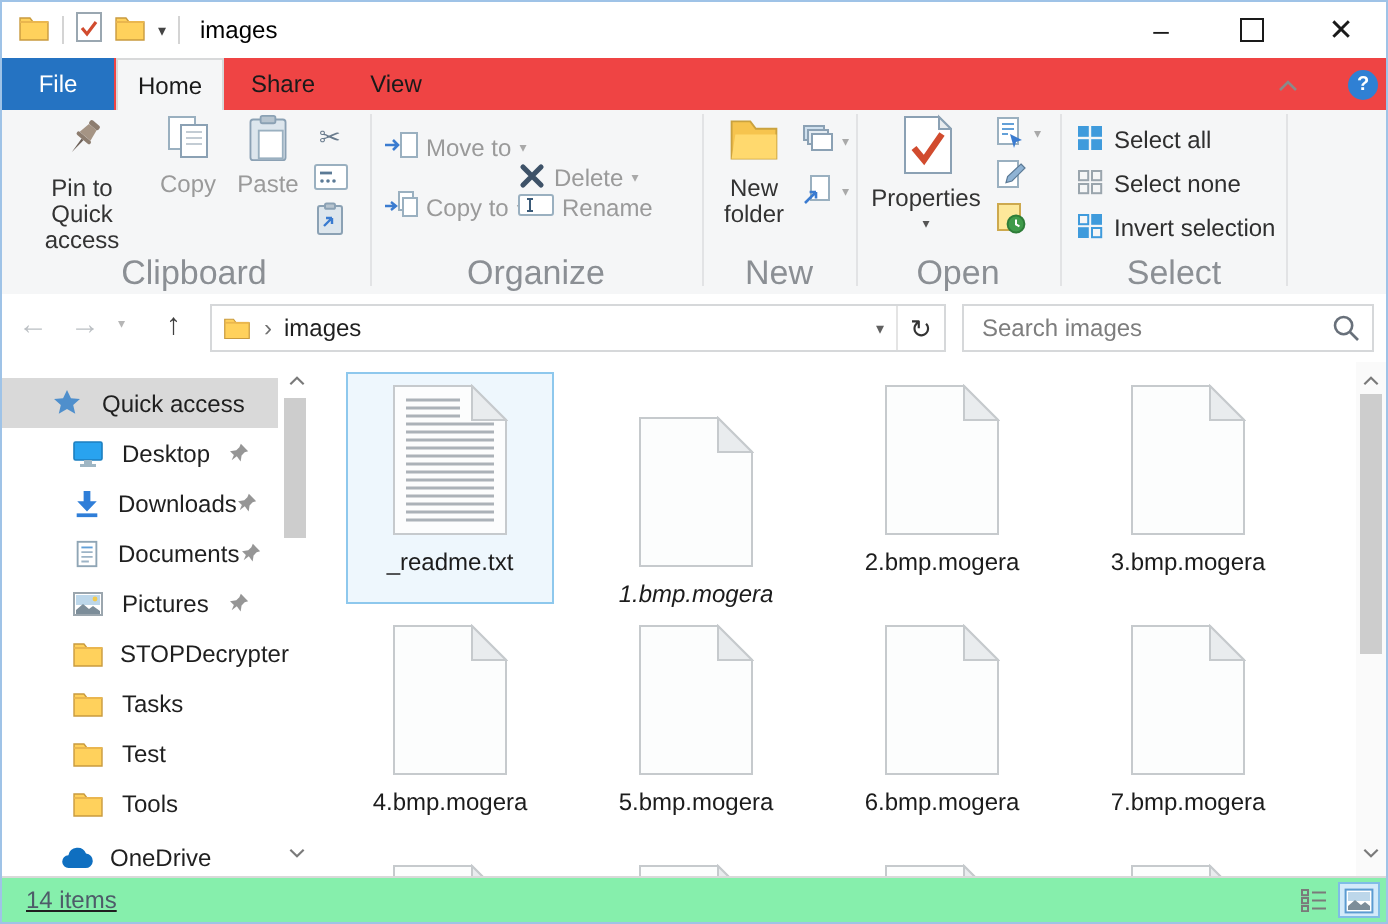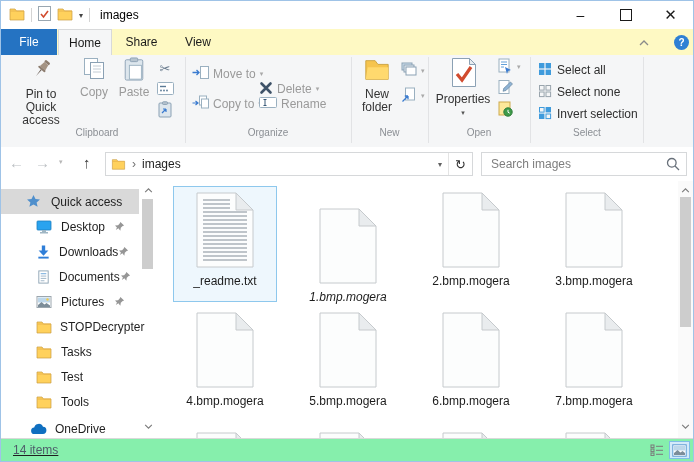--- a/index.html
+++ b/index.html
@@ -10,33 +10,33 @@
   .qat{display:flex;align-items:center;gap:6px;margin-left:8px;}
   .qsep{width:1px;height:14px;background:#d4d4d4;}
   .qat-caret{font-size:8px;color:#444;}
   .win-title{margin-left:10px;color:#000;}
   .wctrl{position:absolute;top:0;width:45px;height:27px;display:flex;align-items:center;justify-content:center;color:#1a1a1a;}
   .wc-min{right:90px;font-size:14px;}
   .wc-max{right:45px;}
   .wc-max .box{width:10px;height:10px;border:1px solid #1a1a1a;}
   .wc-close{right:0;font-size:15px;}
   
-  .tabs{position:absolute;top:28px;left:0;right:0;height:26px;background:#fef9c3;}
+  .tabs{position:absolute;top:28px;left:0;right:0;height:26px;background:#ef4444;}
   .tab{position:absolute;top:0;height:26px;display:flex;align-items:center;justify-content:center;color:#1a1a1a;}
   .tab-file{left:0;width:56px;background:#2573c2;color:#fff;}
   .tab-home{left:57px;width:54px;background:#f5f6f7;border:1px solid #d8d9da;border-bottom:none;box-sizing:border-box;}
   .tab-share{left:112px;width:57px;}
   .tab-view{left:170px;width:54px;}
   .ribbon-collapse{position:absolute;top:7px;right:40px;width:18px;height:14px;display:flex;align-items:center;justify-content:center;}
   .help-btn{position:absolute;top:6px;right:4px;width:15px;height:15px;border-radius:50%;background:#2f80d4;color:#fff;
             font-size:10px;font-weight:bold;display:flex;align-items:center;justify-content:center;}
   
   .ribbon{position:absolute;top:54px;left:0;right:0;height:92px;background:#f5f6f7;border-bottom:1px solid #d8d9da;box-sizing:content-box;}
   .gsep{position:absolute;top:2px;bottom:4px;width:1px;background:#e2e3e5;}
-  .glabel{position:absolute;top:72px;height:16px;font-size:10px;color:#8b8f94;text-align:center;}
+  .glabel{position:absolute;top:72px;height:16px;font-size:17px;color:#8b8f94;text-align:center;}
   .bigbtn{position:absolute;top:2px;display:flex;flex-direction:column;align-items:center;text-align:center;color:#333;line-height:13px;}
   .bigbtn .bl{margin-top:2px;}
   .gray{color:#9a9a9a;text-align:right;}
   .mini{position:absolute;width:20px;height:18px;display:flex;align-items:center;justify-content:center;}
   .orow{position:absolute;height:20px;display:flex;align-items:center;gap:4px;color:#9a9a9a;white-space:nowrap;}
   .srow{position:absolute;height:18px;display:flex;align-items:center;gap:5px;color:#2f2f2f;white-space:nowrap;}
   .caret{font-size:7px;color:#a9a9a9;}
   .caret-d{font-size:7px;color:#555;}
   .scissors{font-size:13px;color:#697b8d;}
   

